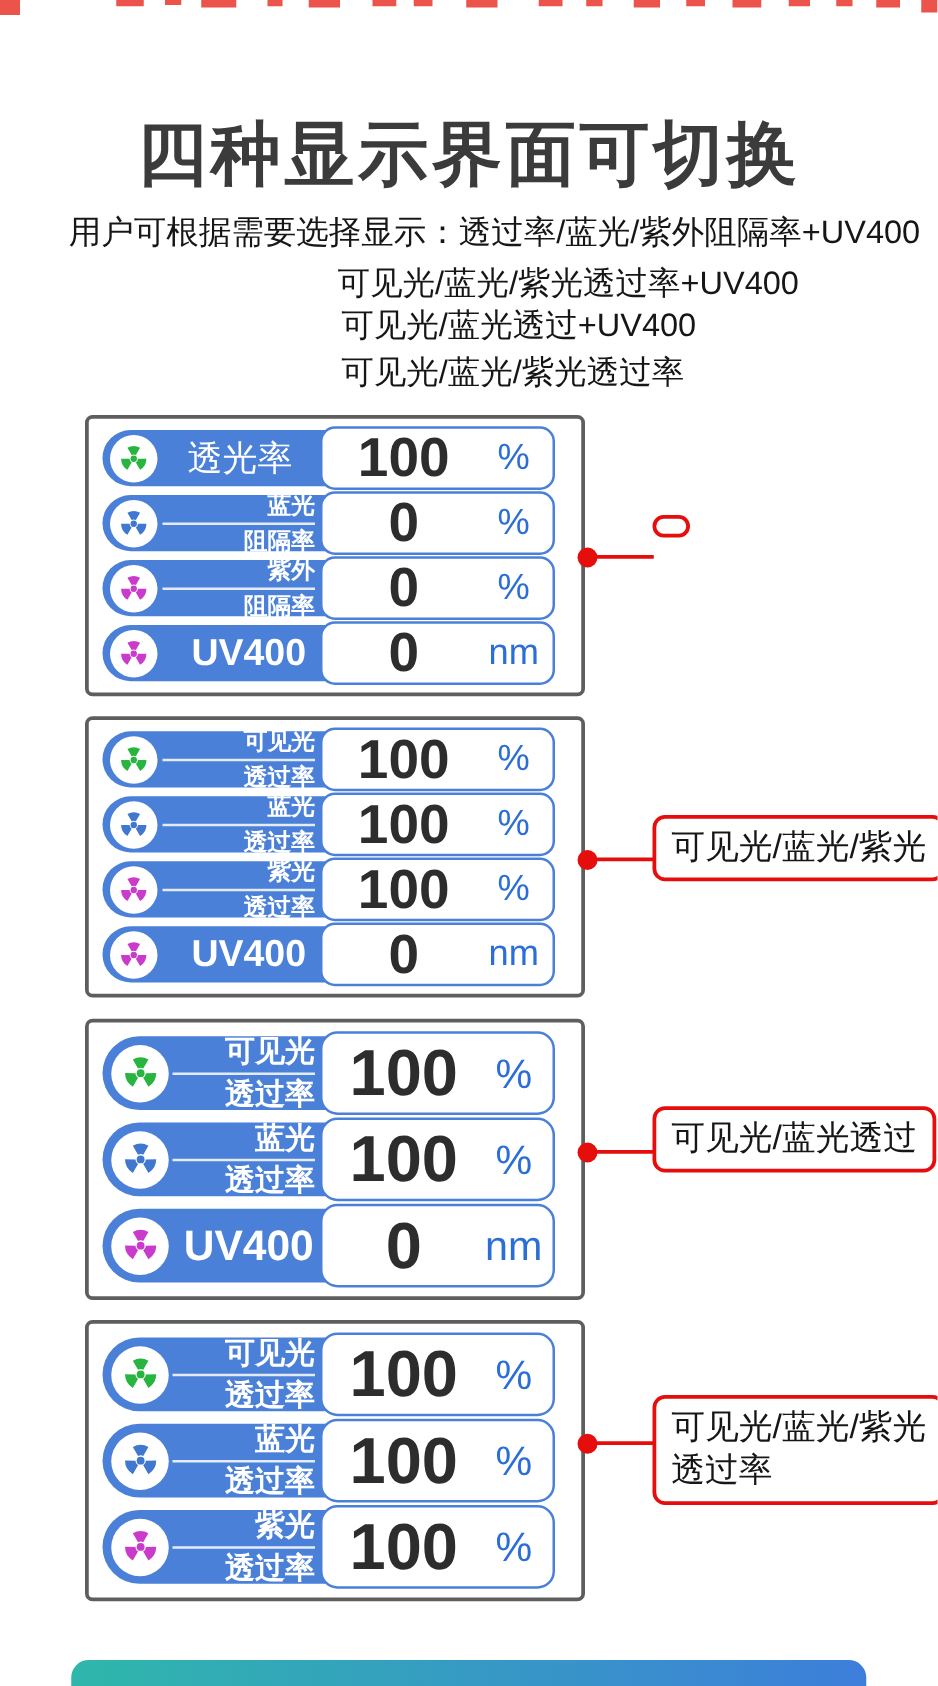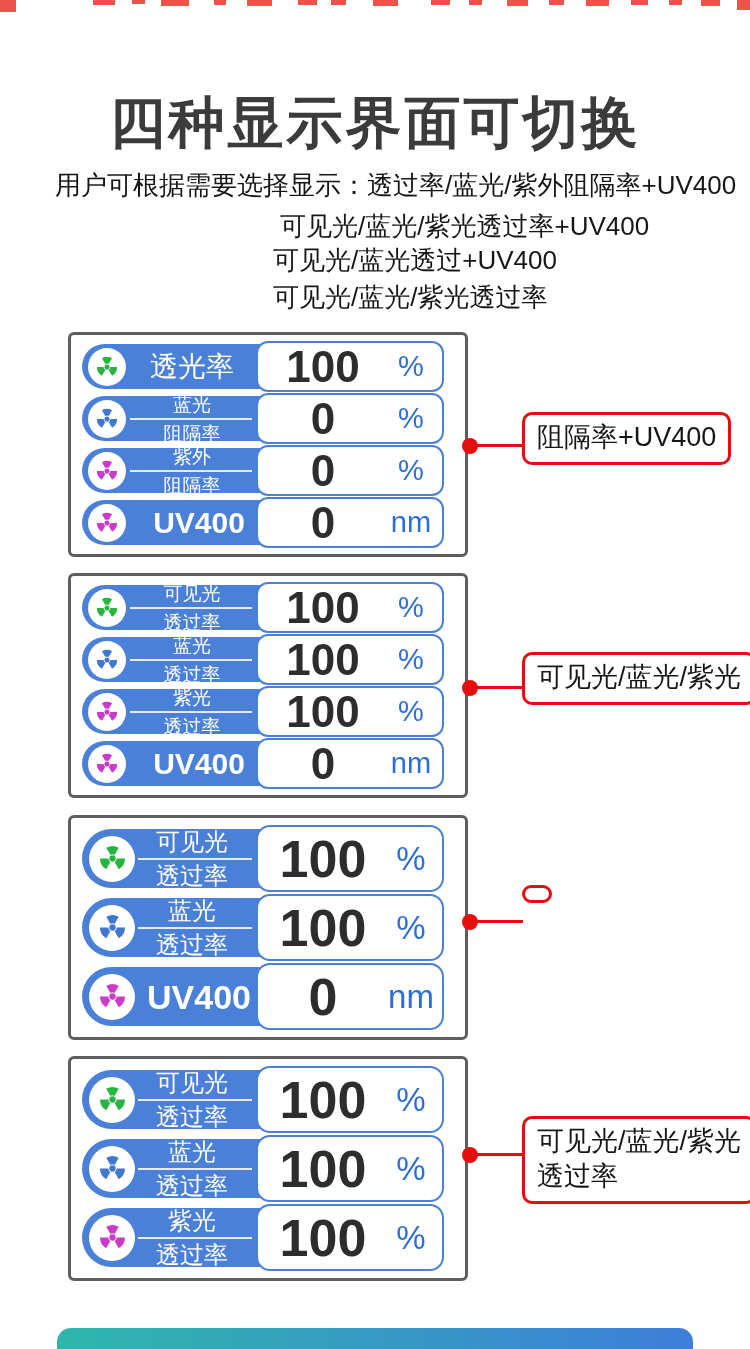--- a/index.html
+++ b/index.html
@@ -9,21 +9,21 @@
   }
   
   .frag{position:absolute;top:0;background:#e8352c;opacity:.85;}
   
   .page-title{
     position:absolute;left:0;top:86px;width:750px;text-align:center;
     font-size:56px;font-weight:900;color:#3b3b3b;letter-spacing:3px;
   }
   .intro-line{position:absolute;font-size:26px;color:#161616;font-weight:500;white-space:nowrap;}
   #intro1{left:55px;top:168px;}
-  #intro2{left:280px;top:209px;}
+  #intro2{left:270px;top:209px;}
   #intro3{left:273px;top:243px;}
   #intro4{left:273px;top:280px;}
   
   .panel{
     position:absolute;left:68px;width:400px;height:225px;background:#fff;
     border:3px solid #5e5e5e;border-radius:6px;box-sizing:border-box;
     display:flex;flex-direction:column;
   }
   #panel1{top:332px;padding:9px 11px;gap:7px;}
   #panel2{top:573px;padding:9px 11px;gap:7px;}
@@ -38,21 +38,21 @@
   .icon-wrap svg{width:30px;height:30px;display:block;}
   .p-big .icon-wrap{width:46px;height:46px;margin-left:7px;}
   .p-big .icon-wrap svg{width:37px;height:37px;}
   .divider{position:absolute;left:48px;right:202px;top:calc(50% - 1px);height:2px;
     background:rgba(255,255,255,.85);z-index:1;}
   .p-big .divider{left:56px;}
   .label{
     position:absolute;left:50px;right:202px;z-index:2;color:#fff;text-align:center;
     display:flex;flex-direction:column;justify-content:center;line-height:1.0;
   }
-  .label.two span{font-size:19px;font-weight:400;}
+  .label.two span{font-size:19px;font-weight:700;text-align:right;}
   .label.two span:first-child{margin-bottom:5px;}
   .label.two span:last-child{margin-top:5px;}
   .p-big .label.two span{font-size:24px;}
   .label.one span{font-size:28px;font-weight:500;}
   .label.uv{text-align:left;padding-left:14px;}
   .label.uv span{font-size:30px;font-weight:600;text-align:center;}
   .p-big .label.uv span{font-size:34px;}
   .value-box{
     position:absolute;right:10px;top:-3px;bottom:-3px;width:188px;background:#fff;
     border:2px solid #4a80d8;border-radius:12px;box-sizing:border-box;
@@ -362,32 +362,32 @@
     <div class="value-box">
       <span class="num">100</span>
       <span class="unit">%</span>
     </div>
   </div>
 </div>
 
 <div class="dot" id="dot1"></div>
 <div class="connector" id="conn1"></div>
 <div class="callout" id="callout1">
-  <div>阻隔率+UV400</div>
 </div>
 
 <div class="dot" id="dot2"></div>
 <div class="connector" id="conn2"></div>
 <div class="callout" id="callout2">
   <div>可见光/蓝光/紫光</div>
 </div>
 
 <div class="dot" id="dot3"></div>
 <div class="connector" id="conn3"></div>
 <div class="callout" id="callout3">
+  <div>可见光/蓝光透过</div>
 </div>
 
 <div class="dot" id="dot4"></div>
 <div class="connector" id="conn4"></div>
 <div class="callout" id="callout4">
   <div>可见光/蓝光/紫光</div>
   <div>透过率</div>
 </div>
 
 <div class="bottom-bar"></div>

